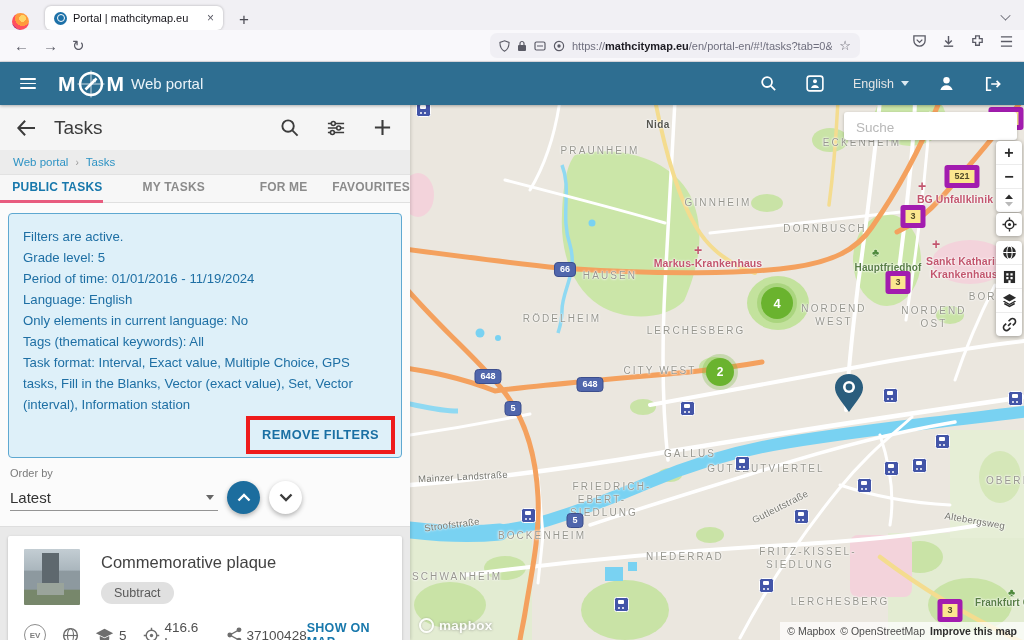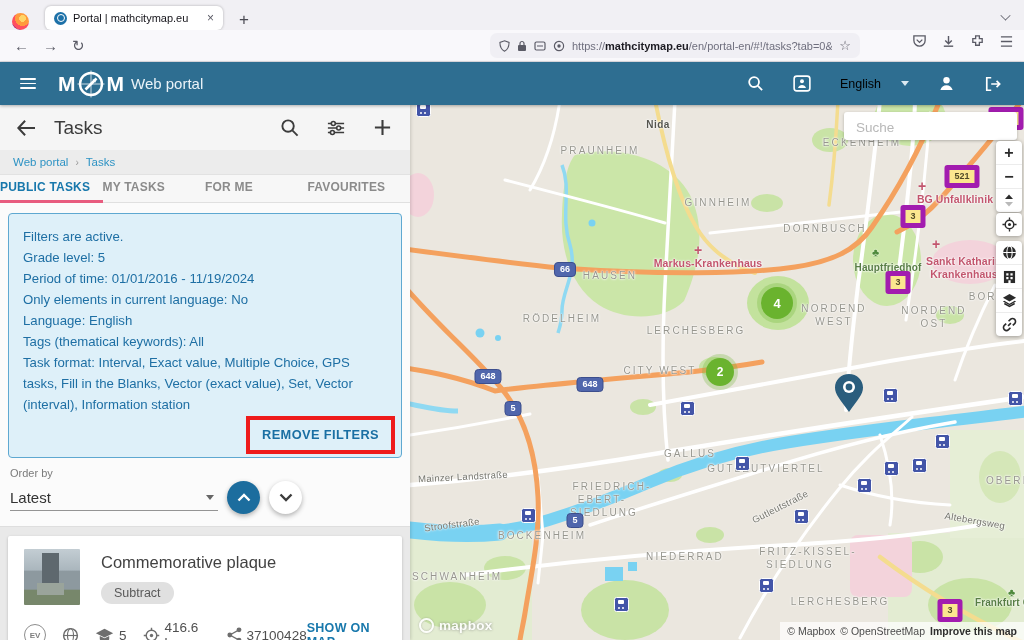--- a/index.html
+++ b/index.html
@@ -27,32 +27,32 @@
   .url-star{color:#5b5b66;font-size:13px;flex:none}
   .nav-right{position:absolute;right:10px;top:4px;display:flex;gap:14px;align-items:center}
   
   .appbar{position:absolute;top:62px;left:0;right:0;height:43px;background:#2e6e91;display:flex;align-items:center;color:#fff;box-shadow:0 1px 3px rgba(0,0,0,.3);z-index:5}
   .hamb{width:16px;margin-left:20px}
   .hamb i{display:block;height:1.8px;background:#fff;margin:3px 0;border-radius:1px}
   .brand{display:flex;align-items:center;margin-left:22px;gap:1px}
   .brand .bm{font-size:21px;font-weight:700;letter-spacing:-1px}
   .brand .product{font-size:15px;font-weight:400;color:#eaf3f8;margin-left:7px}
   .appbar-right{margin-left:auto;display:flex;align-items:center;gap:29px;padding-right:22px}
-  .lang{display:flex;align-items:center;gap:20px;font-size:12.5px;color:#000000}
+  .lang{display:flex;align-items:center;gap:7px;font-size:12.5px;color:#e5e5e5}
   .caret-dn{width:0;height:0;border-left:4.5px solid transparent;border-right:4.5px solid transparent;border-top:5px solid #dce9f1}
   
   .panel{position:absolute;top:105px;left:0;width:410px;bottom:0;background:#ececec;display:flex;flex-direction:column;z-index:4;box-shadow:1px 0 3px rgba(0,0,0,.15)}
   .panel-toolbar{height:45px;background:#f5f5f5;display:flex;align-items:center;padding:0 16px;flex:none}
   .pt-title{font-size:19px;color:#3c3c3c;margin-left:18px}
   .pt-icons{margin-left:auto;display:flex;align-items:center;gap:27px;padding-right:2px}
   .breadcrumb{height:24px;background:#ececec;display:flex;align-items:center;gap:7px;padding:0 13px;font-size:11.5px;flex:none;border-bottom:1px solid #e2e2e2}
   .bc-link{color:#2e93c4}
   .bc-sep{color:#9a9a9a;font-size:10px}
   .ptabs{height:27px;background:#f7f7f7;display:flex;flex:none;border-bottom:1px solid #e0e0e0}
-  .ptab{flex:1;text-align:left;line-height:25px;font-size:12px;font-weight:700;color:#8b8b8b;letter-spacing:.2px;position:relative}
+  .ptab{flex:1;text-align:right;line-height:25px;font-size:12px;font-weight:700;color:#8b8b8b;letter-spacing:.2px;position:relative}
   .ptab.active{color:#1878ac}
   .ptab.active::after{content:"";position:absolute;left:0;right:0;bottom:-1px;height:3px;background:#e85c7f}
   .panel-body{flex:1;background:#fbfbfb;overflow:hidden;display:flex;flex-direction:column}
   .filter-box{margin:10px 8px 0;background:#def0f9;border:1px solid #5ea8d1;border-radius:4px;
     padding:12px 14px 42px;position:relative;color:#1e6fa4;font-size:13.2px;line-height:21px}
   .remove-wrap{position:absolute;right:6px;bottom:3px;border:4px solid #ee1b1b;padding:8px 12px;line-height:1}
   .remove-btn{color:#1a6fa3;font-weight:700;font-size:12.8px;letter-spacing:.4px;white-space:nowrap}
   .order-sec{padding:9px 10px 0;flex:none}
   .order-label{font-size:11px;color:#7b7b7b}
   .order-row{display:flex;align-items:center;margin-top:2px}
@@ -238,22 +238,22 @@
       <div class="ptab">MY TASKS</div>
       <div class="ptab">FOR ME</div>
       <div class="ptab">FAVOURITES</div>
     </div>
 
     <div class="panel-body">
       <div class="filter-box">
         <div>Filters are active.</div>
         <div>Grade level: 5</div>
         <div>Period of time: 01/01/2016 - 11/19/2024</div>
+        <div>Language: English</div>
         <div>Only elements in current language: No</div>
-        <div>Language: English</div>
         <div>Tags (thematical keywords): All</div>
         <div>Task format: Interval, Exact value, Multiple Choice, GPS tasks, Fill in the Blanks, Vector (exact value), Set, Vector (interval), Information station</div>
         <div class="remove-wrap">
           <span class="remove-btn">REMOVE FILTERS</span>
         </div>
       </div>
 
       <div class="order-sec">
         <div class="order-label">Order by</div>
         <div class="order-row">

